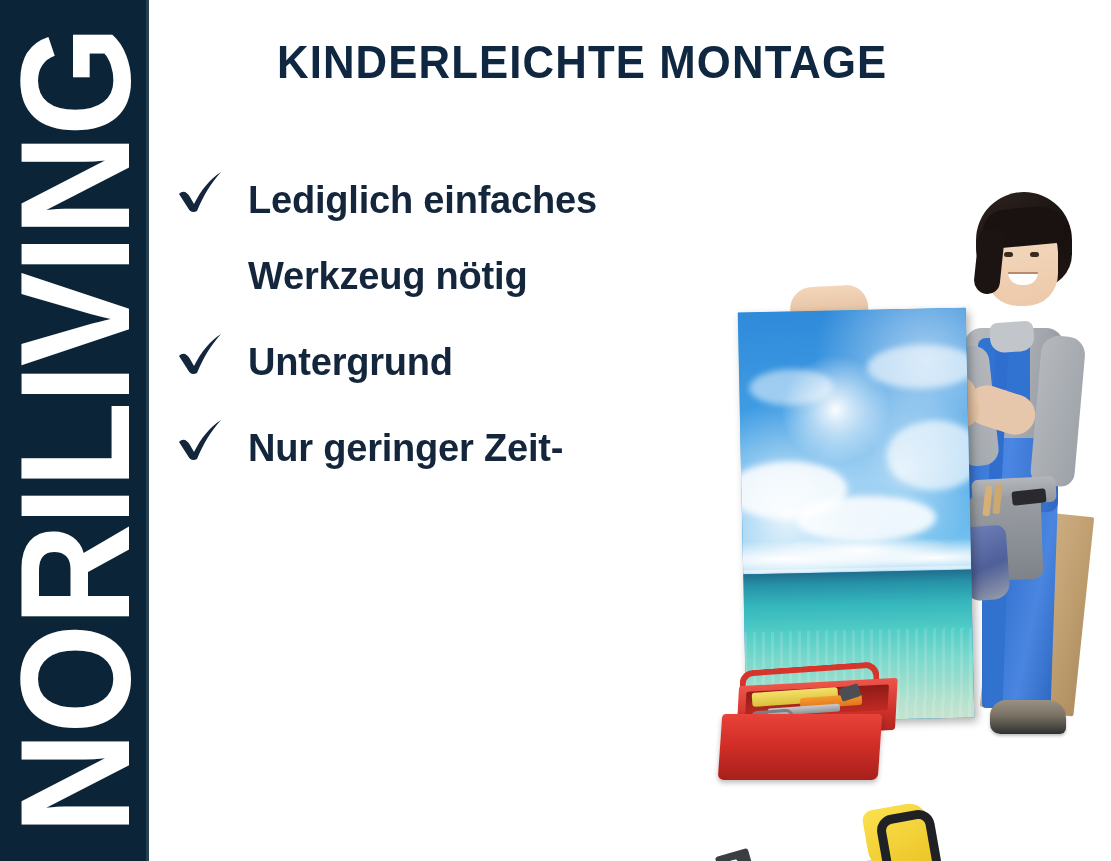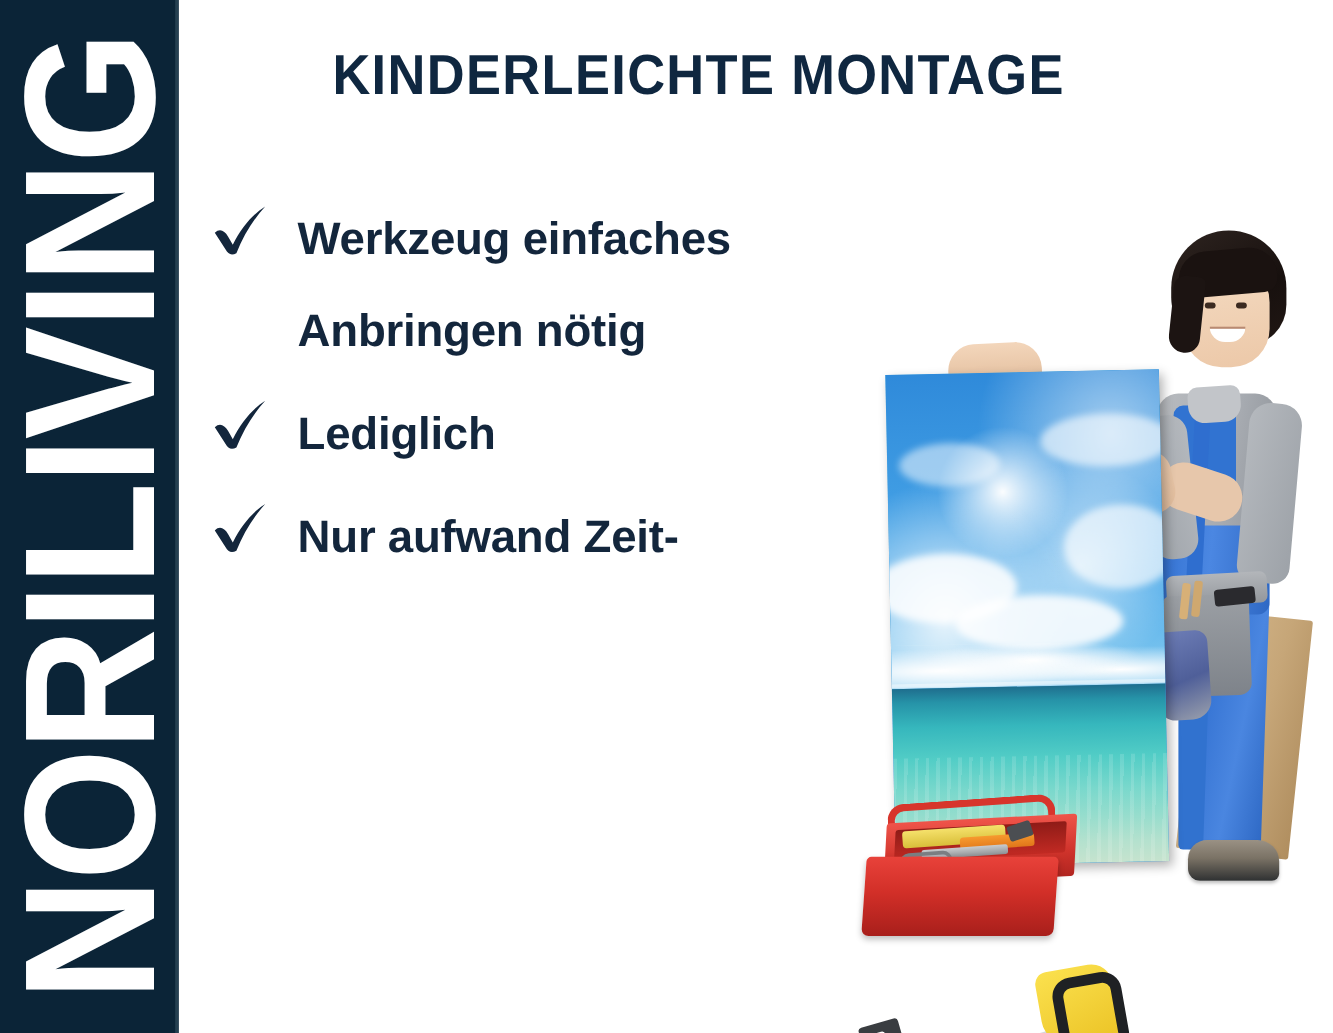--- a/index.html
+++ b/index.html
@@ -458,40 +458,40 @@
 
   <div id="headline">KINDERLEICHTE MONTAGE</div>
 
   <div id="benefits">
 
     <div class="benefit">
       <svg class="benefit-check" viewBox="0 0 48 44" aria-hidden="true">
         <path d="M3 24 C7 20 11 22 14 27 L18 34 C25 20 34 9 45 2 C35 13 27 26 21 41 C17 43 14 42 12 38 Z" fill="#13263c"></path>
       </svg>
       <div class="benefit-lines">
-        <span class="benefit-line">Werkzeug einfaches</span>
-        <span class="benefit-line">Anbringen nötig</span>
+        <span class="benefit-line">Lediglich einfaches</span>
+        <span class="benefit-line">Werkzeug nötig</span>
       </div>
     </div>
 
     <div class="benefit">
       <svg class="benefit-check" viewBox="0 0 48 44" aria-hidden="true">
         <path d="M3 24 C7 20 11 22 14 27 L18 34 C25 20 34 9 45 2 C35 13 27 26 21 41 C17 43 14 42 12 38 Z" fill="#13263c"></path>
       </svg>
       <div class="benefit-lines">
-        <span class="benefit-line">Lediglich</span>
+        <span class="benefit-line">Untergrund</span>
       </div>
     </div>
 
     <div class="benefit">
       <svg class="benefit-check" viewBox="0 0 48 44" aria-hidden="true">
         <path d="M3 24 C7 20 11 22 14 27 L18 34 C25 20 34 9 45 2 C35 13 27 26 21 41 C17 43 14 42 12 38 Z" fill="#13263c"></path>
       </svg>
       <div class="benefit-lines">
-        <span class="benefit-line">Nur aufwand Zeit-</span>
+        <span class="benefit-line">Nur geringer Zeit-</span>
       </div>
     </div>
 
   </div>
 
   <div id="photo">
 
     <div class="ground-shadow"></div>
 
     <div>

